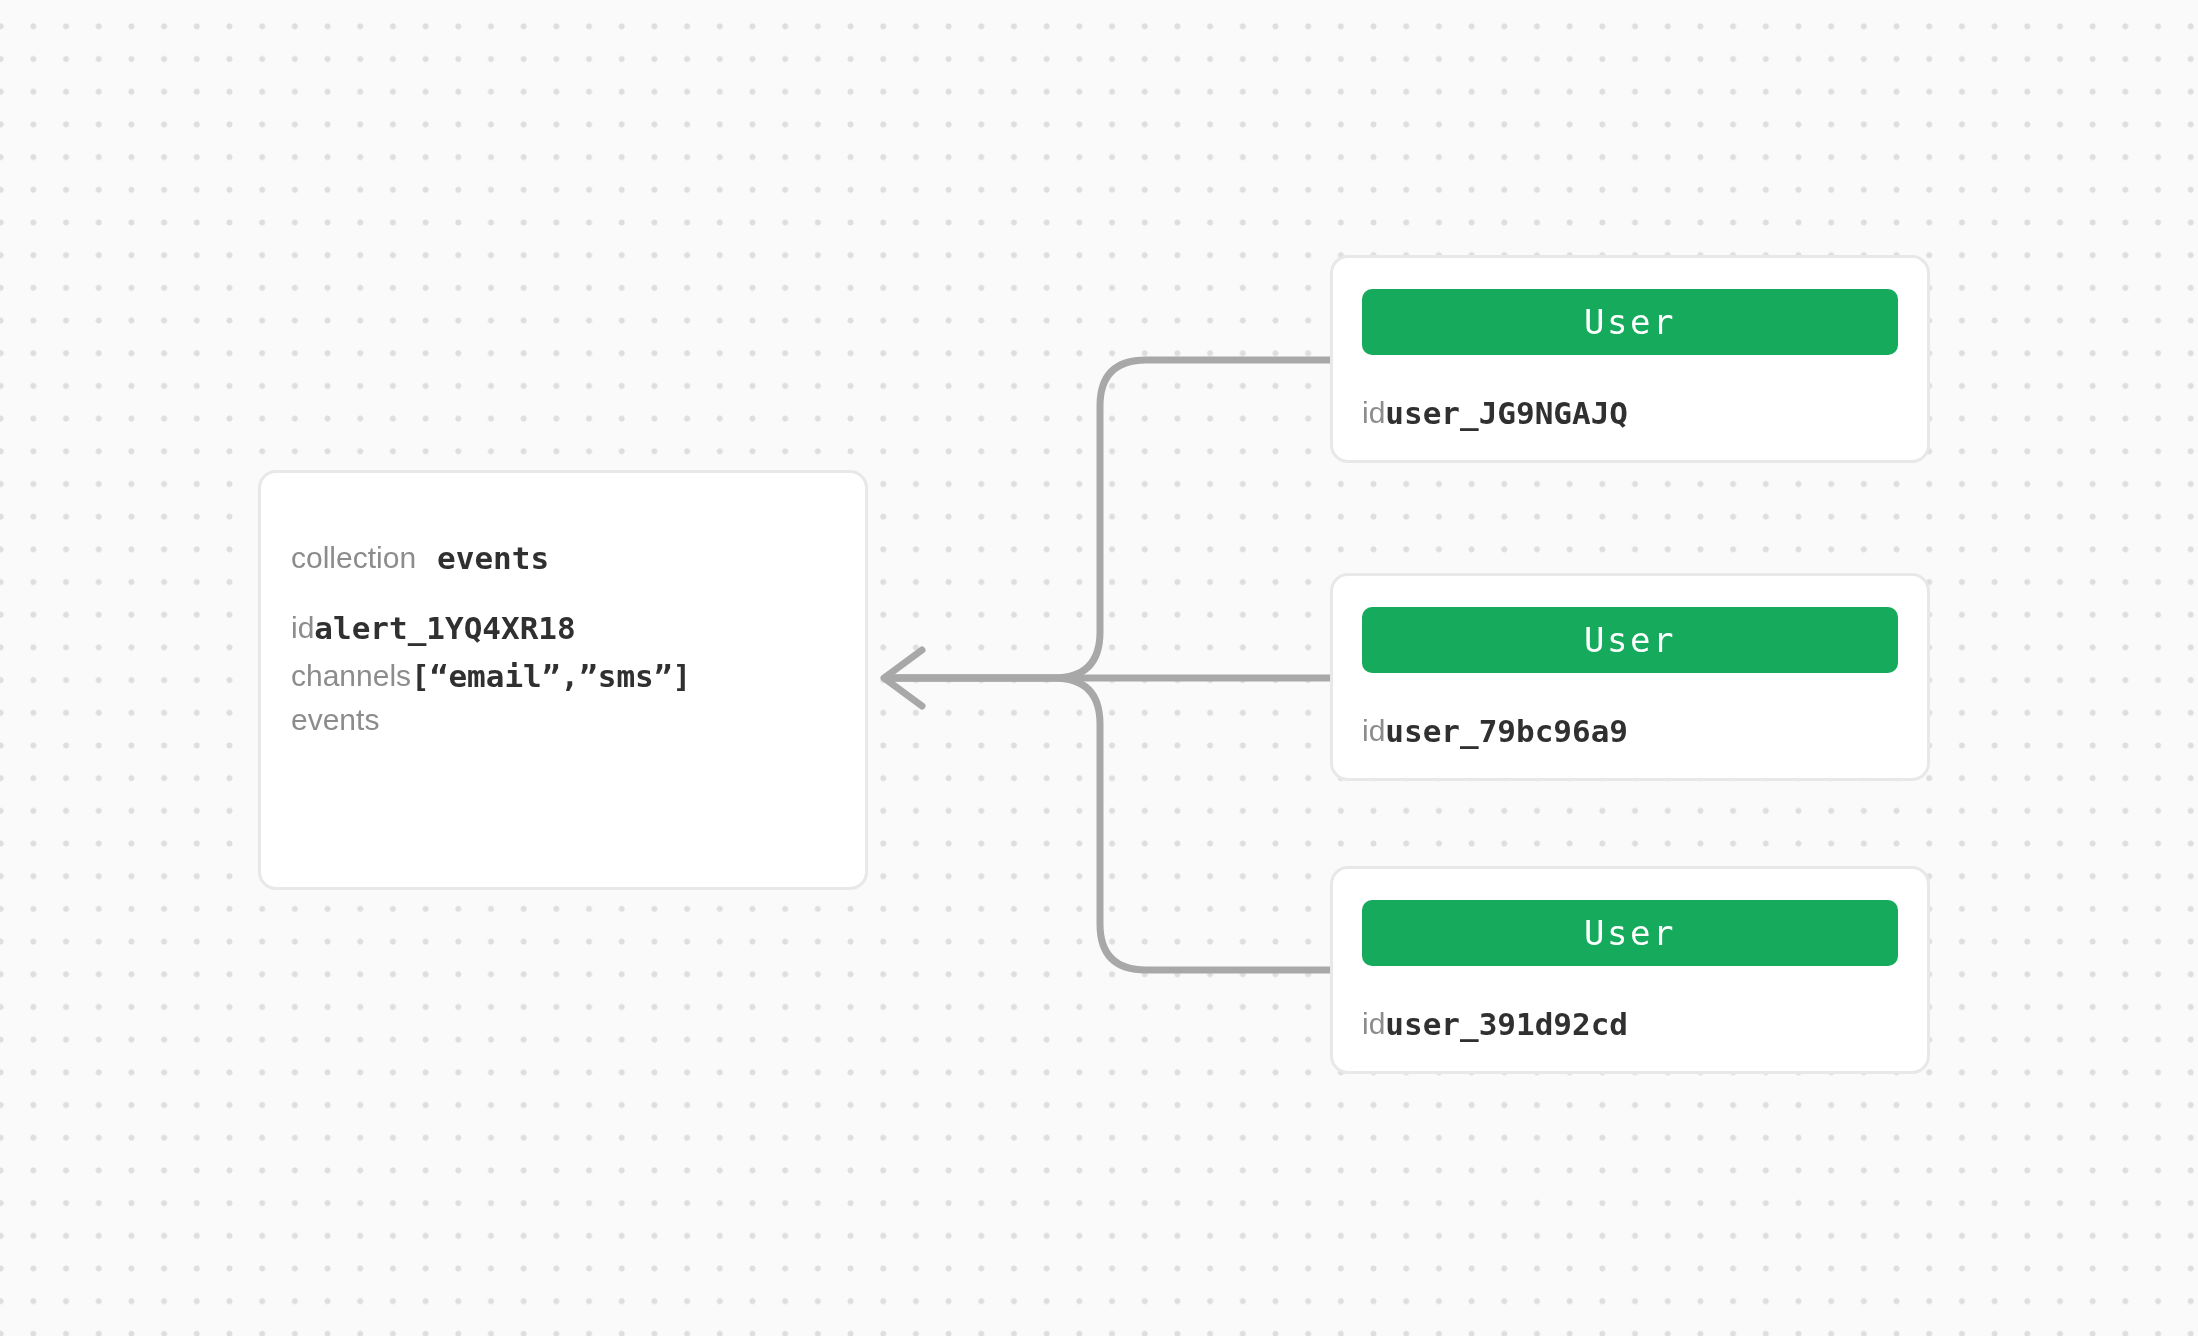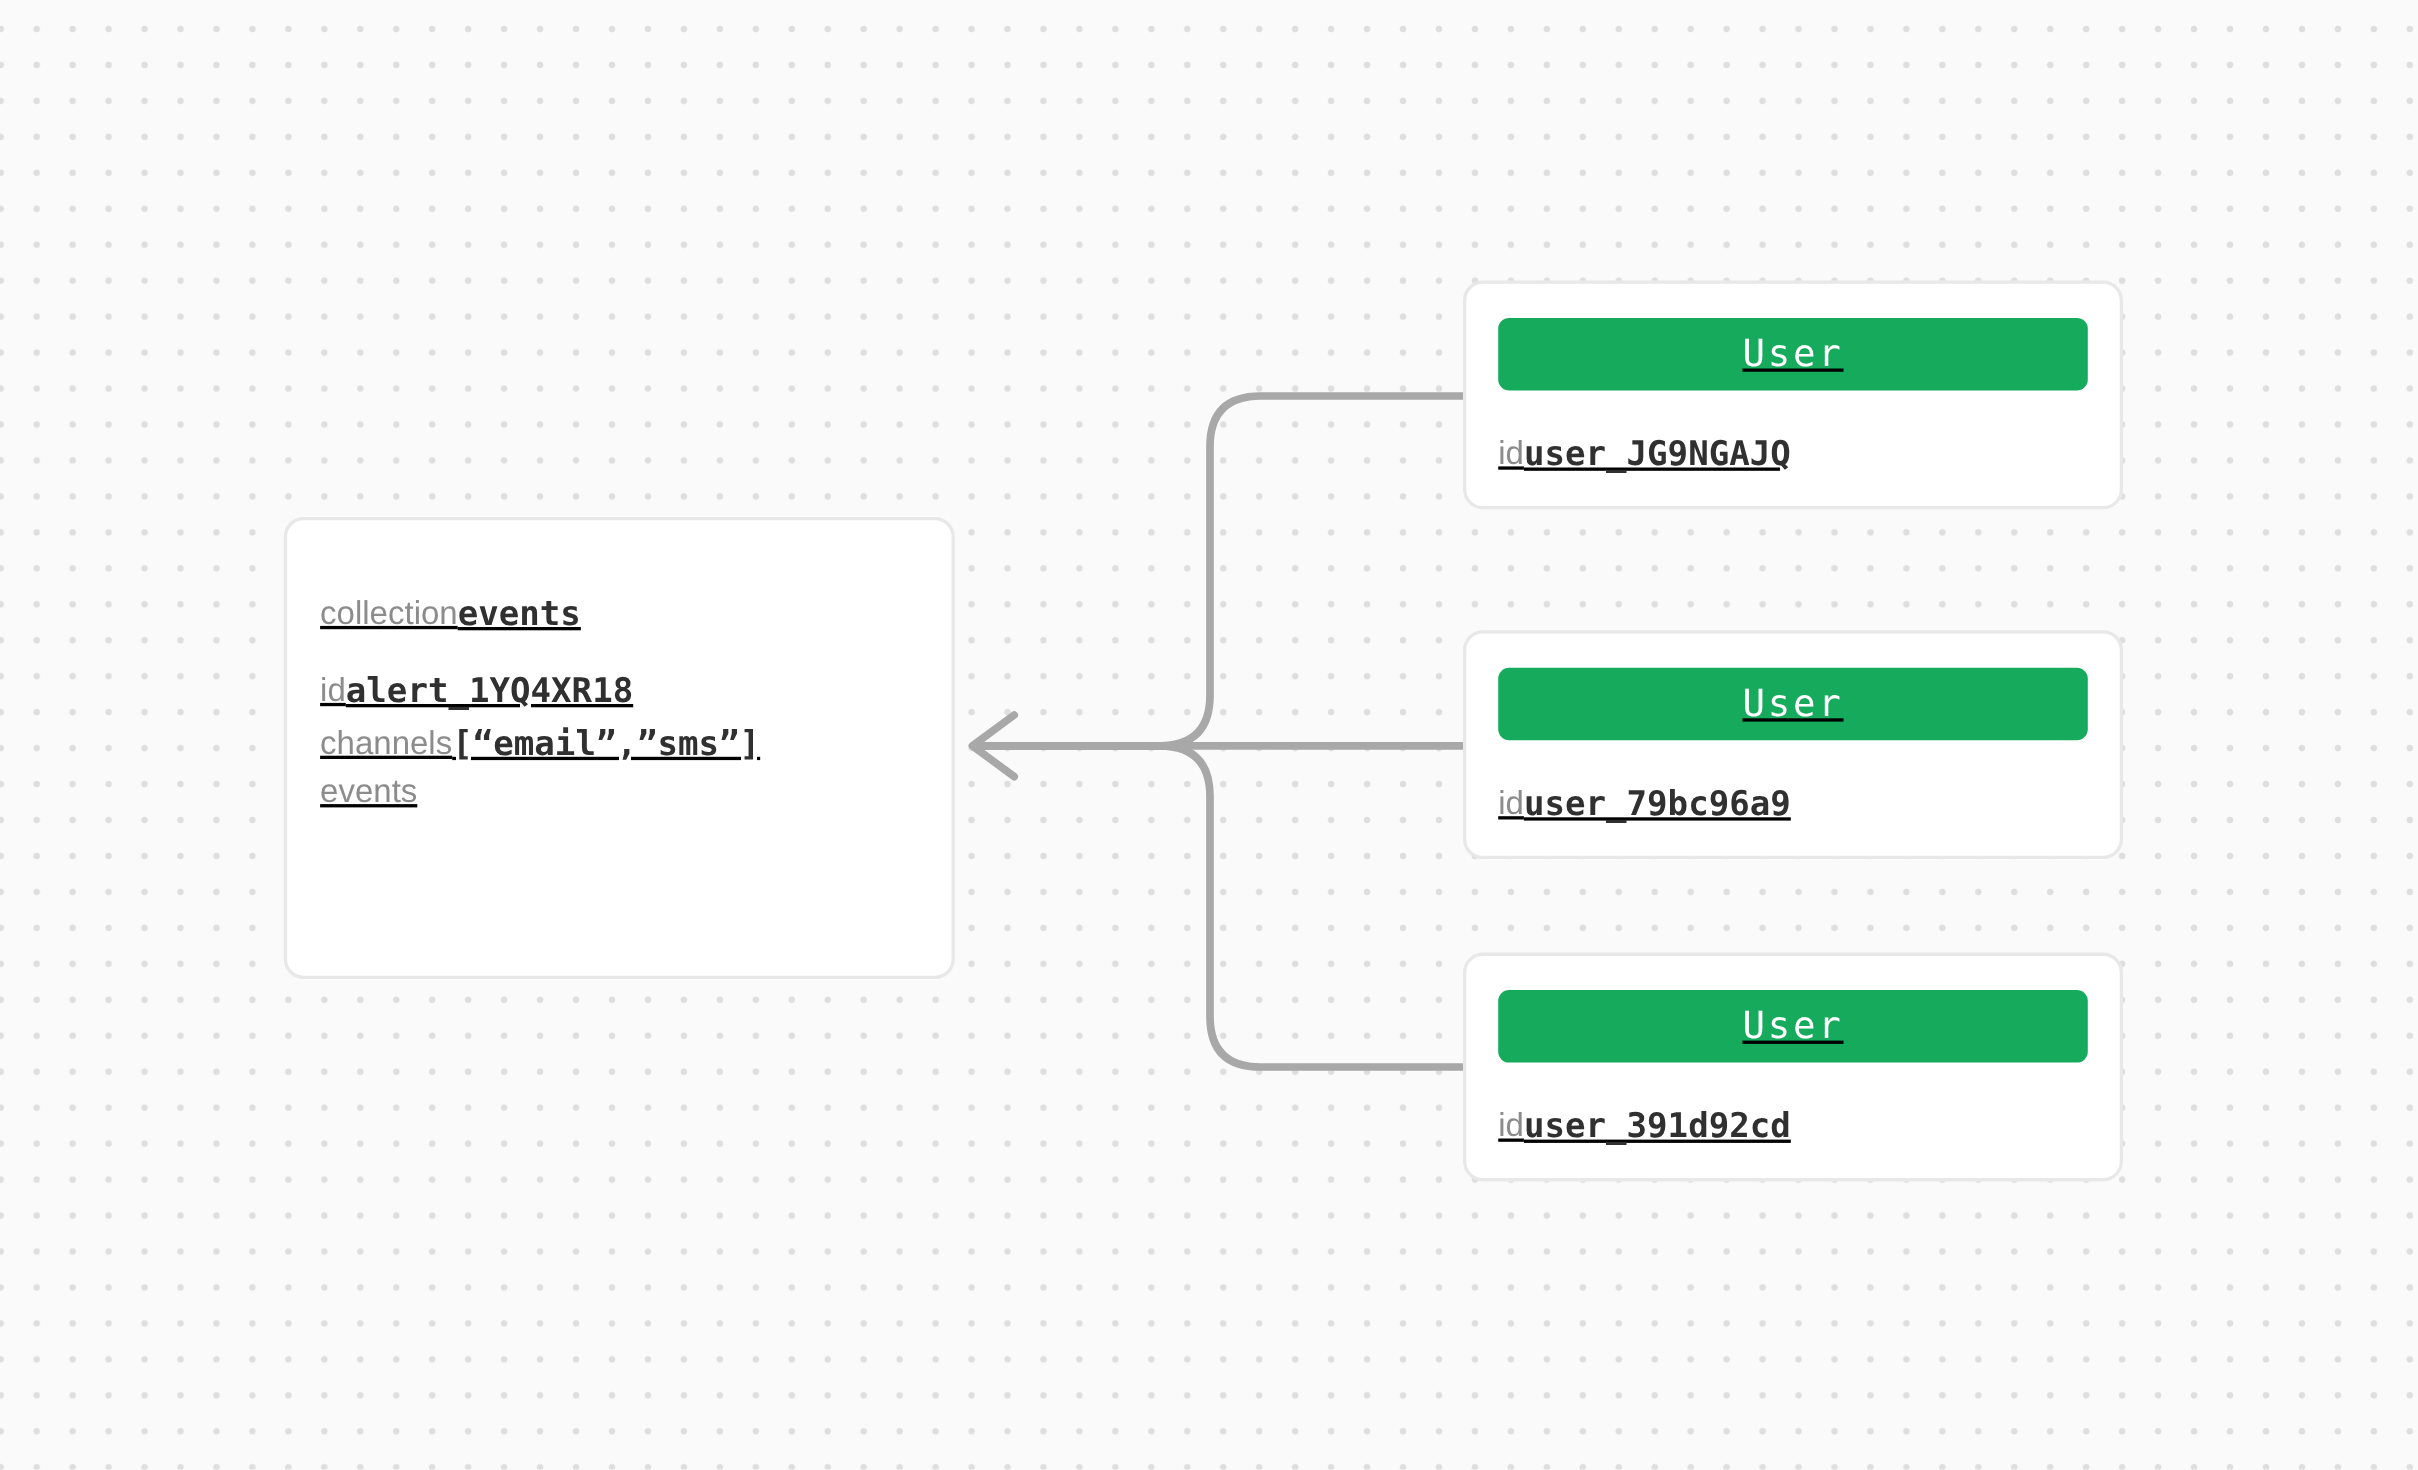--- a/index.html
+++ b/index.html
@@ -32,21 +32,20 @@
     stroke:var(--connector,#A8A8A8);
     stroke-width:7;
     stroke-linecap:round;
     stroke-linejoin:round;
   }
   .card{
     position:absolute;
     background:var(--card-bg,#FFFFFF);
     border:3px solid var(--card-border,#E8E8E8);
     border-radius:18px;
-    text-decoration:underline;
   }
   .object-card{
     left:258px;top:470px;width:610px;height:420px;
     padding:29px 30px 0 30px;
   }
   .user-card{
     left:1330px;width:600px;height:208px;
     padding:31px 29px 0 29px;
   }
   .user-card-1{top:255px;}
@@ -71,21 +70,21 @@
     color:var(--label-text,#8C8C8C);
     font-family:"Liberation Sans", sans-serif;
   }
   .row .value{
     font-size:31px;
     font-weight:600;
     color:var(--value-text,#303030);
     font-family:"DejaVu Sans Mono", monospace;
     white-space:pre;
   }
-  .row-collection{margin-top:34px;}
+  .row-collection{margin-top:34px;gap:21px;}
   .row-id{margin-top:26px;}
   .row-channels{margin-top:4px;}
   .row-events{margin-top:0;}
   .user-card .row{margin-top:36px;}
 </style>
 </head>
 <body>
 
 <svg class="edges" viewBox="0 0 2198 1336" xmlns="http://www.w3.org/2000/svg">
   <path d="M 1330 360 L 1146 360 Q 1100 360 1100 406 L 1100 632 Q 1100 678 1054 678 L 888 678"></path>

